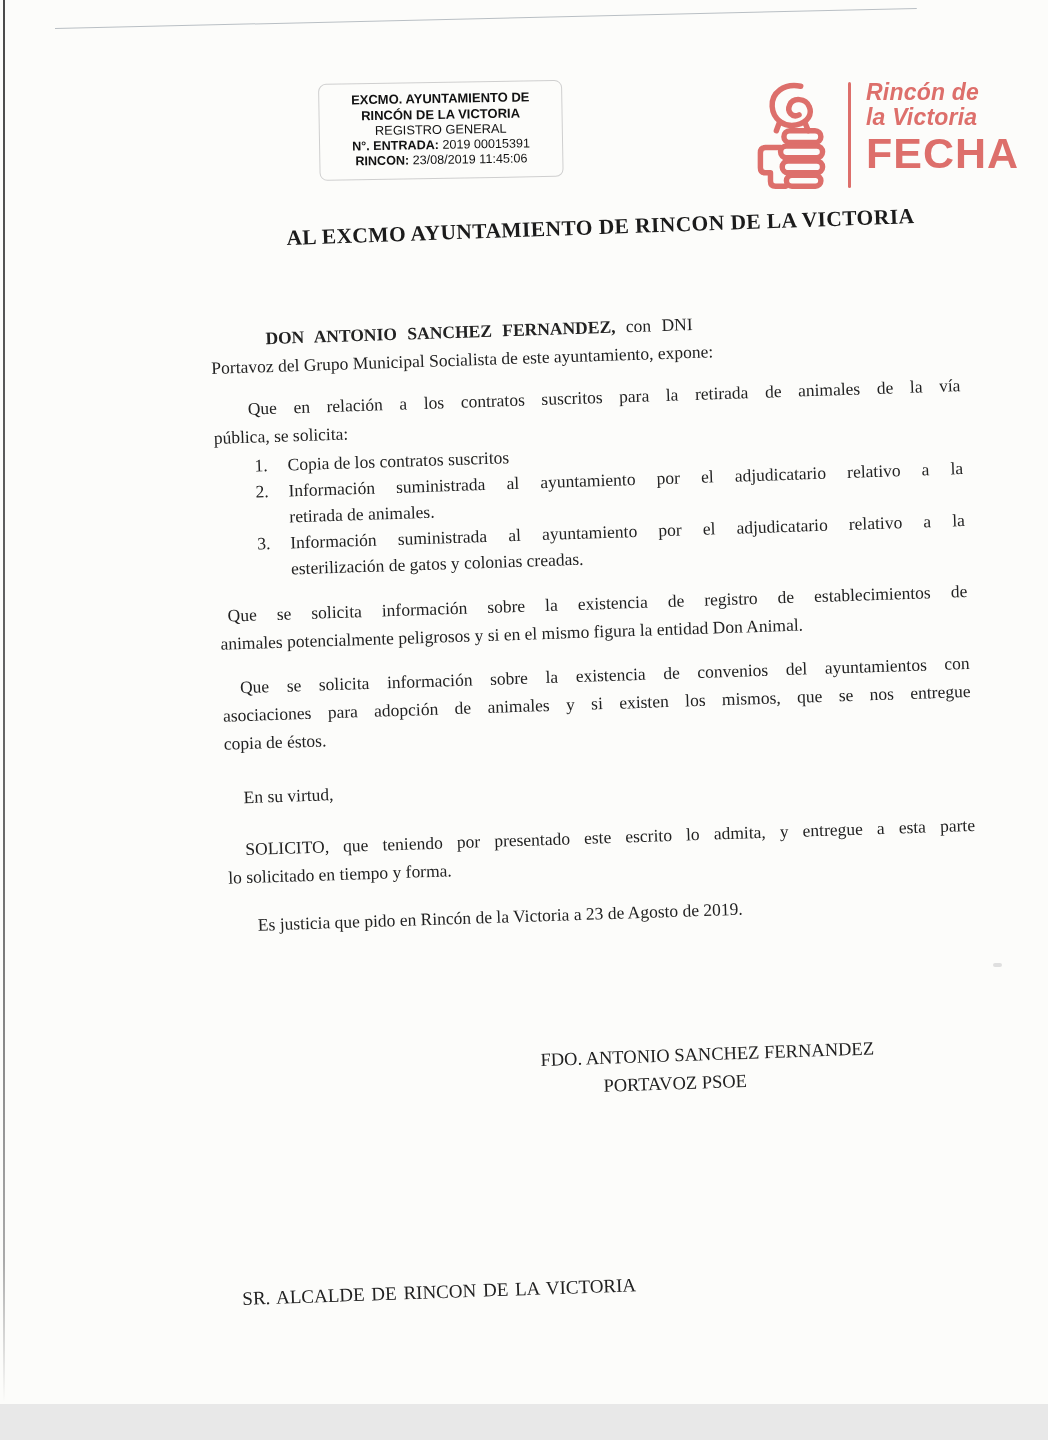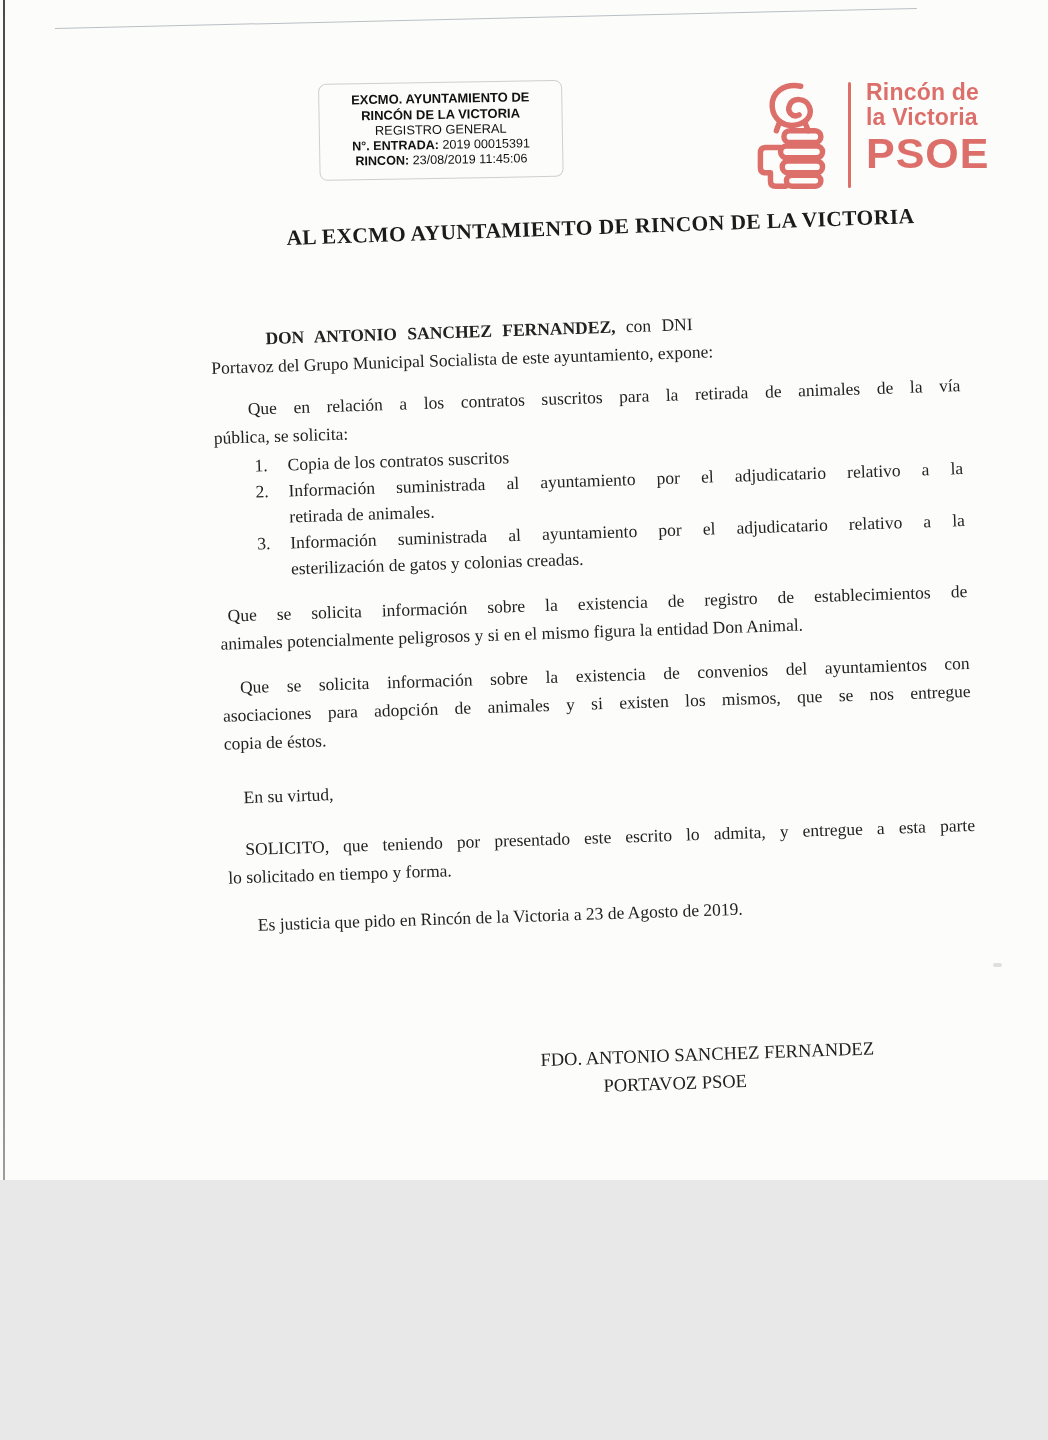--- a/index.html
+++ b/index.html
@@ -1,18 +1,18 @@
 <!DOCTYPE html>
 <html><head>
 <meta charset="utf-8">
 <style>
   html,body{margin:0;padding:0;background:#e8e8e8;}
   .page{
     position:relative;
-    width:1048px;height:1180px;
+    width:1048px;height:1404px;
     margin:0 auto;
     background:#fcfcfa;
     overflow:hidden;
     font-family:"Liberation Serif", serif;
     color:#1f1f1f;
   }
   
   .edge-line{
     position:absolute;left:3px;top:0;width:2px;height:1402px;
     background:linear-gradient(#4a4a4a 0%, #6a6a6a 60%, #aaa 90%, rgba(170,170,170,0) 100%);
@@ -40,21 +40,21 @@
   .stamp .kv{font-size:12.6px;}
   
   .logo{
     position:absolute;left:752px;top:80px;
     display:flex;align-items:flex-start;
     font-family:"Liberation Sans", sans-serif;
   }
   .logo .mark{width:84px;height:110px;flex:0 0 auto;}
   .logo .divider{width:3px;height:106px;margin:2px 15px 0 12px;border-radius:2px;}
   .logo .words{display:flex;flex-direction:column;}
-  .logo .region{font-size:23px;font-weight:700;line-height:25px;letter-spacing:.2px;}
+  .logo .region{font-size:23px;font-weight:700;line-height:25px;letter-spacing:.2px;font-style:italic;}
   .logo .party{font-size:43px;font-weight:800;line-height:44px;letter-spacing:1px;margin-top:1px;}
   
   .doc-title{
     position:absolute;left:286px;top:226px;
     transform:rotate(-2deg);transform-origin:0 0;
     font-weight:bold;font-size:21.5px;letter-spacing:.4px;
     white-space:nowrap;color:#1b1b1b;
   }
   
   .body{
@@ -120,21 +120,21 @@
         <rect x="34" y="78" width="50" height="14" rx="7"></rect>
         <rect x="36" y="96" width="48" height="14" rx="7"></rect>
         <rect x="41" y="113" width="41" height="13" rx="6.5"></rect>
         <path d="M34 80 H16 Q10 80 10 86 V104 Q10 110 16 110 H22 V120 Q22 126 28 126 H40"></path>
       </g>
     </svg>
     <div class="divider" style="background:#dd6f6b;"></div>
     <div class="words">
       <span class="region">Rincón de</span>
       <span class="region">la Victoria</span>
-      <span class="party">PSOE</span>
+      <span class="party">FECHA</span>
     </div>
   </div>
 
   <div class="doc-title">AL EXCMO AYUNTAMIENTO DE RINCON DE LA VICTORIA</div>
 
   <div class="body">
 
     <div>
       <div class="indent-55 ws"><b>DON ANTONIO SANCHEZ FERNANDEZ,</b><span> con DNI</span></div>
       <div>Portavoz del Grupo Municipal Socialista de este ayuntamiento, expone:</div>

